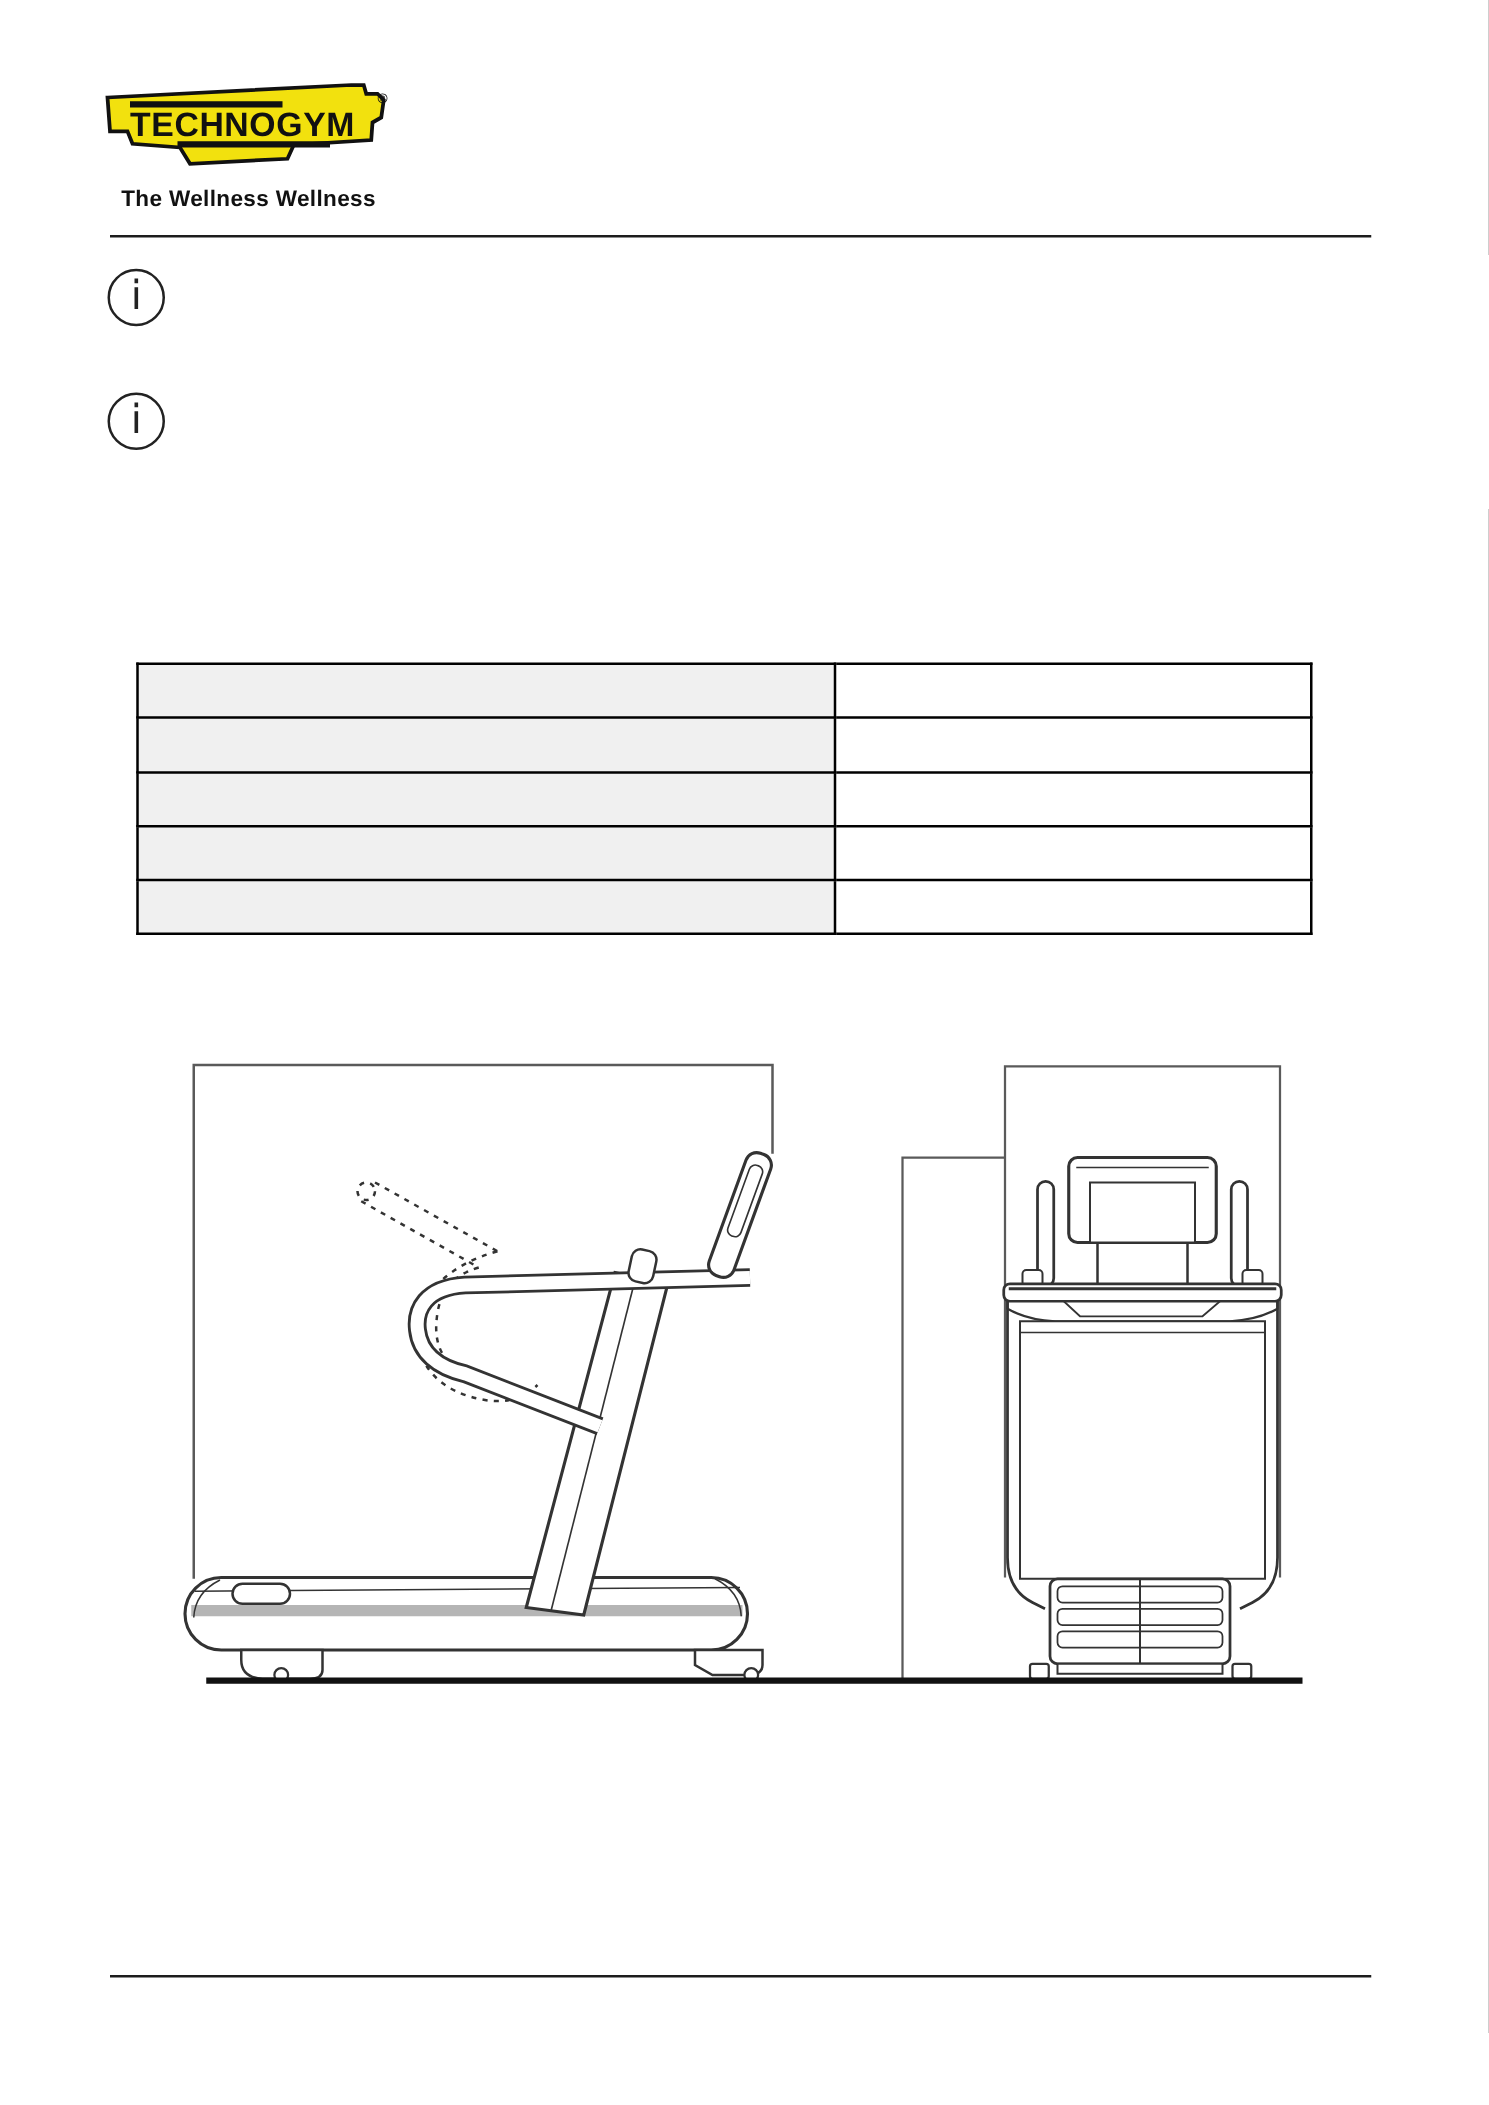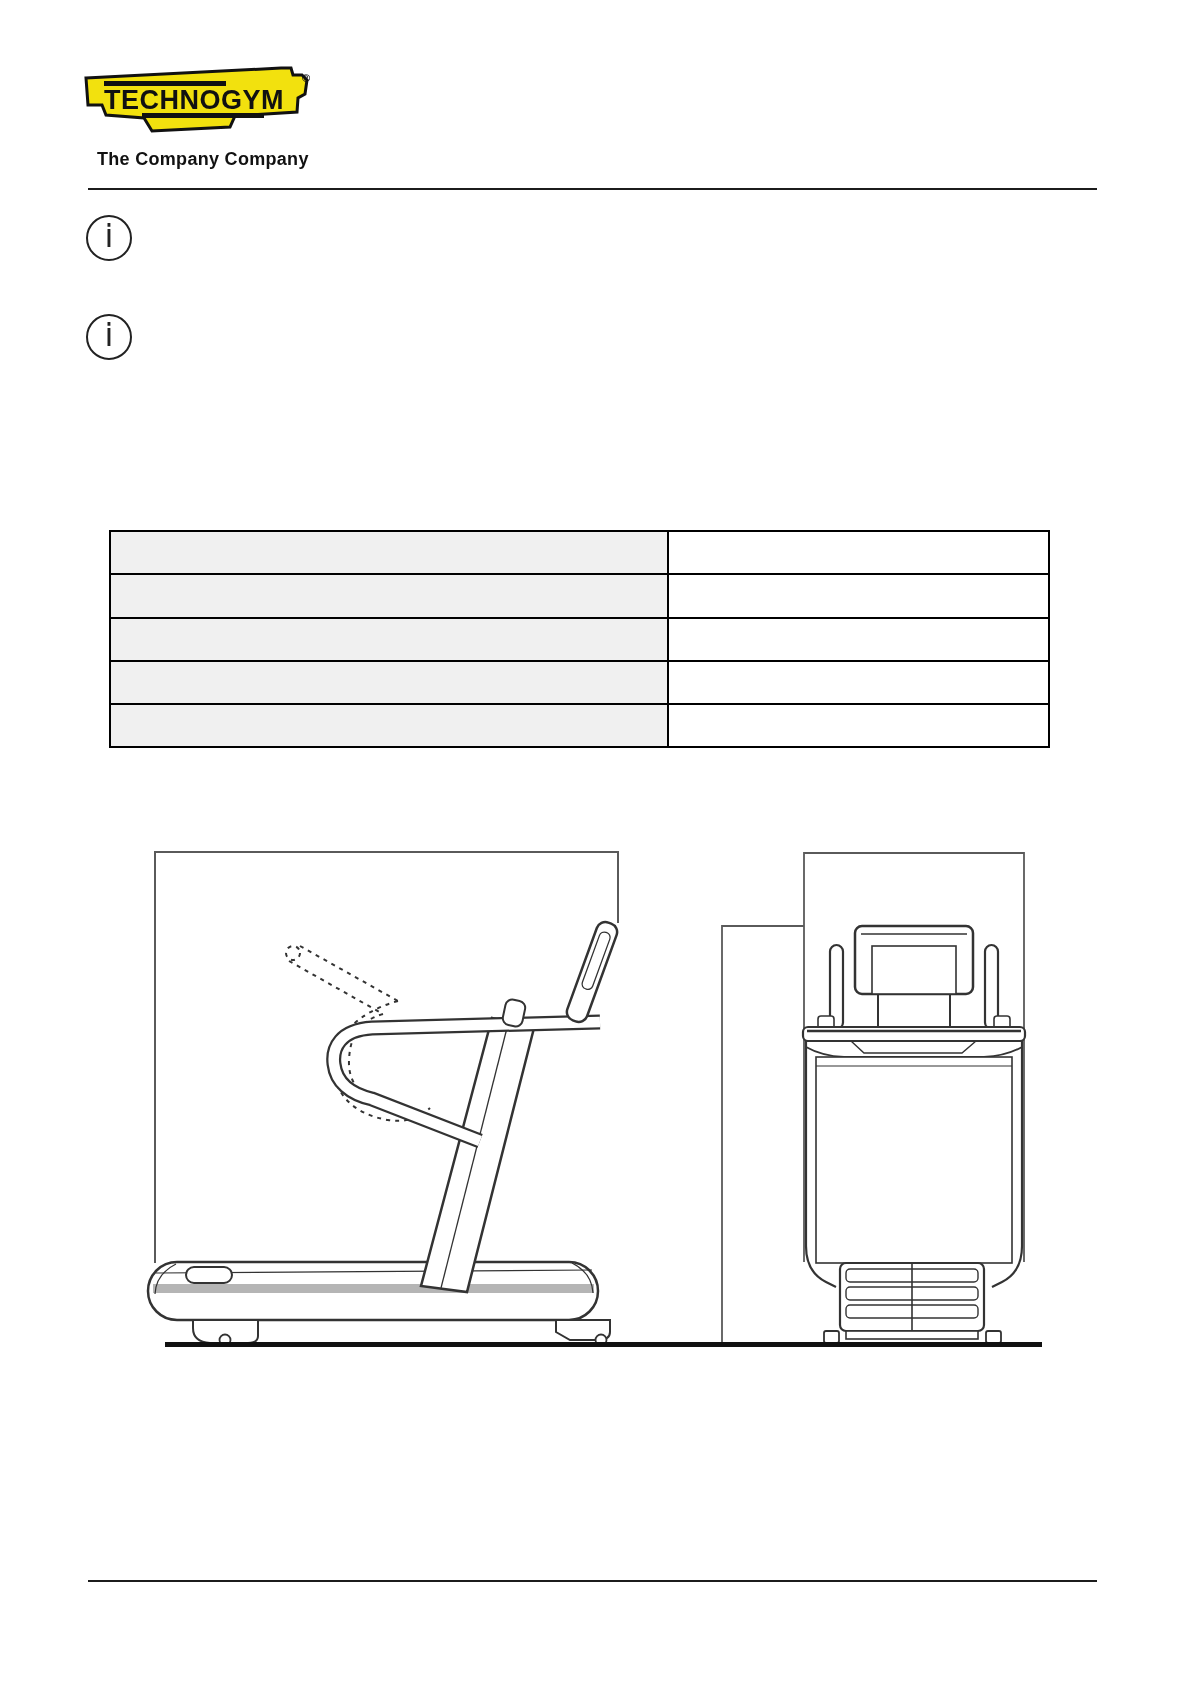--- a/index.html
+++ b/index.html
@@ -57,21 +57,21 @@
 <div class="page">
 
   <svg class="logo-svg" viewBox="0 0 250 86">
     <path class="logo-banner" d="M8,16 L203,6 L213,6 L215,13 L224,13 L229,18 L227,32 L220,36 L219,50 L157,54 L152,65 L74,69 L66,56 L28,53 L24,43 L10,43 Z"></path>
     <rect x="26" y="19" width="122" height="5" fill="#111"></rect>
     <text class="logo-text" x="26" y="47" font-size="27" letter-spacing="0.5">TECHNOGYM</text>
     <rect x="64" y="51" width="122" height="5" fill="#111"></rect>
     <text class="logo-text" x="224" y="20" font-size="11">®</text>
   </svg>
 
-  <div class="tagline">The Company Company</div>
+  <div class="tagline">The Wellness Wellness</div>
 
   <div class="rule header-rule"></div>
 
   <div class="info-icon icon-1">
     <span class="glyph">i</span>
   </div>
   <div class="info-icon icon-2">
     <span class="glyph">i</span>
   </div>
 

